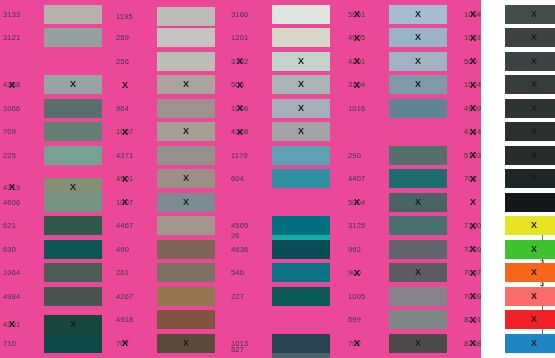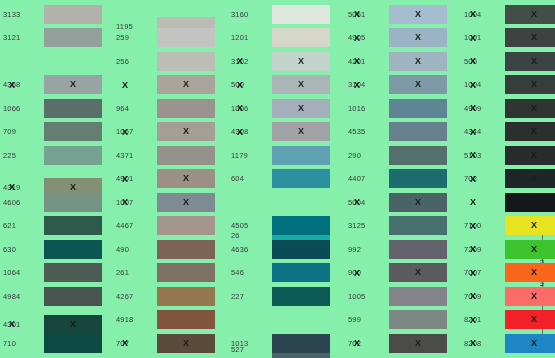--- a/index.html
+++ b/index.html
@@ -9,23 +9,23 @@
   }
   body {
     width: 555px;
     height: 358px;
     font-family: "Liberation Sans", sans-serif;
     overflow: hidden;
     position: relative;
   }
   #sheet {
     position: relative;
-    width: 555px;
+    width: 481px;
     height: 358px;
-    background: #86efac;
+    background: #ec4899;
   }
   .column {
     position: absolute;
     top: 0;
     width: 112px;
     height: 358px;
   }
   .row {
     position: absolute;
     left: 0;
@@ -161,21 +161,21 @@
         <div class="swatch" style="background: rgb(23, 70, 60);">
           <span class="mark">X</span>
         </div>
       </div>
       <div class="row" style="top: 332px;">
         <div class="code"><span class="txt">710</span></div>
         <div class="swatch" style="background: rgb(13, 74, 67);"></div>
       </div>
     </div>
     <div class="column" style="left: 113px;">
-      <div class="row" style="top: 15px;">
+      <div class="row" style="top: 5px;">
         <div class="code"><span class="txt">1195</span></div>
         <div class="swatch" style="background: rgb(188, 188, 182);"></div>
       </div>
       <div class="row" style="top: 26.5px;">
         <div class="code"><span class="txt">259</span></div>
         <div class="swatch" style="background: rgb(195, 196, 193);"></div>
       </div>
       <div class="row" style="top: 50px;">
         <div class="code"><span class="txt">256</span></div>
         <div class="swatch" style="background: rgb(188, 189, 181);"></div>
@@ -331,24 +331,20 @@
       <div class="row" style="top: 73.5px;">
         <div class="code"><span class="txt">3104</span><span class="strike">X</span></div>
         <div class="swatch" style="background: rgb(126, 154, 166);">
           <span class="mark">X</span>
         </div>
       </div>
       <div class="row" style="top: 97px;">
         <div class="code"><span class="txt">1016</span></div>
         <div class="swatch" style="background: rgb(95, 133, 149);"></div>
       </div>
-      <div class="row" style="top: 120.5px;">
-        <div class="code"><span class="txt">4535</span></div>
-        <div class="swatch" style="background: rgb(102, 128, 141);"></div>
-      </div>
       <div class="row" style="top: 144px;">
         <div class="code"><span class="txt">290</span></div>
         <div class="swatch" style="background: rgb(84, 112, 109);"></div>
       </div>
       <div class="row" style="top: 167.5px;">
         <div class="code"><span class="txt">4407</span></div>
         <div class="swatch" style="background: rgb(29, 109, 110);"></div>
       </div>
       <div class="row" style="top: 191px;">
         <div class="code"><span class="txt">5004</span><span class="strike">X</span></div>

